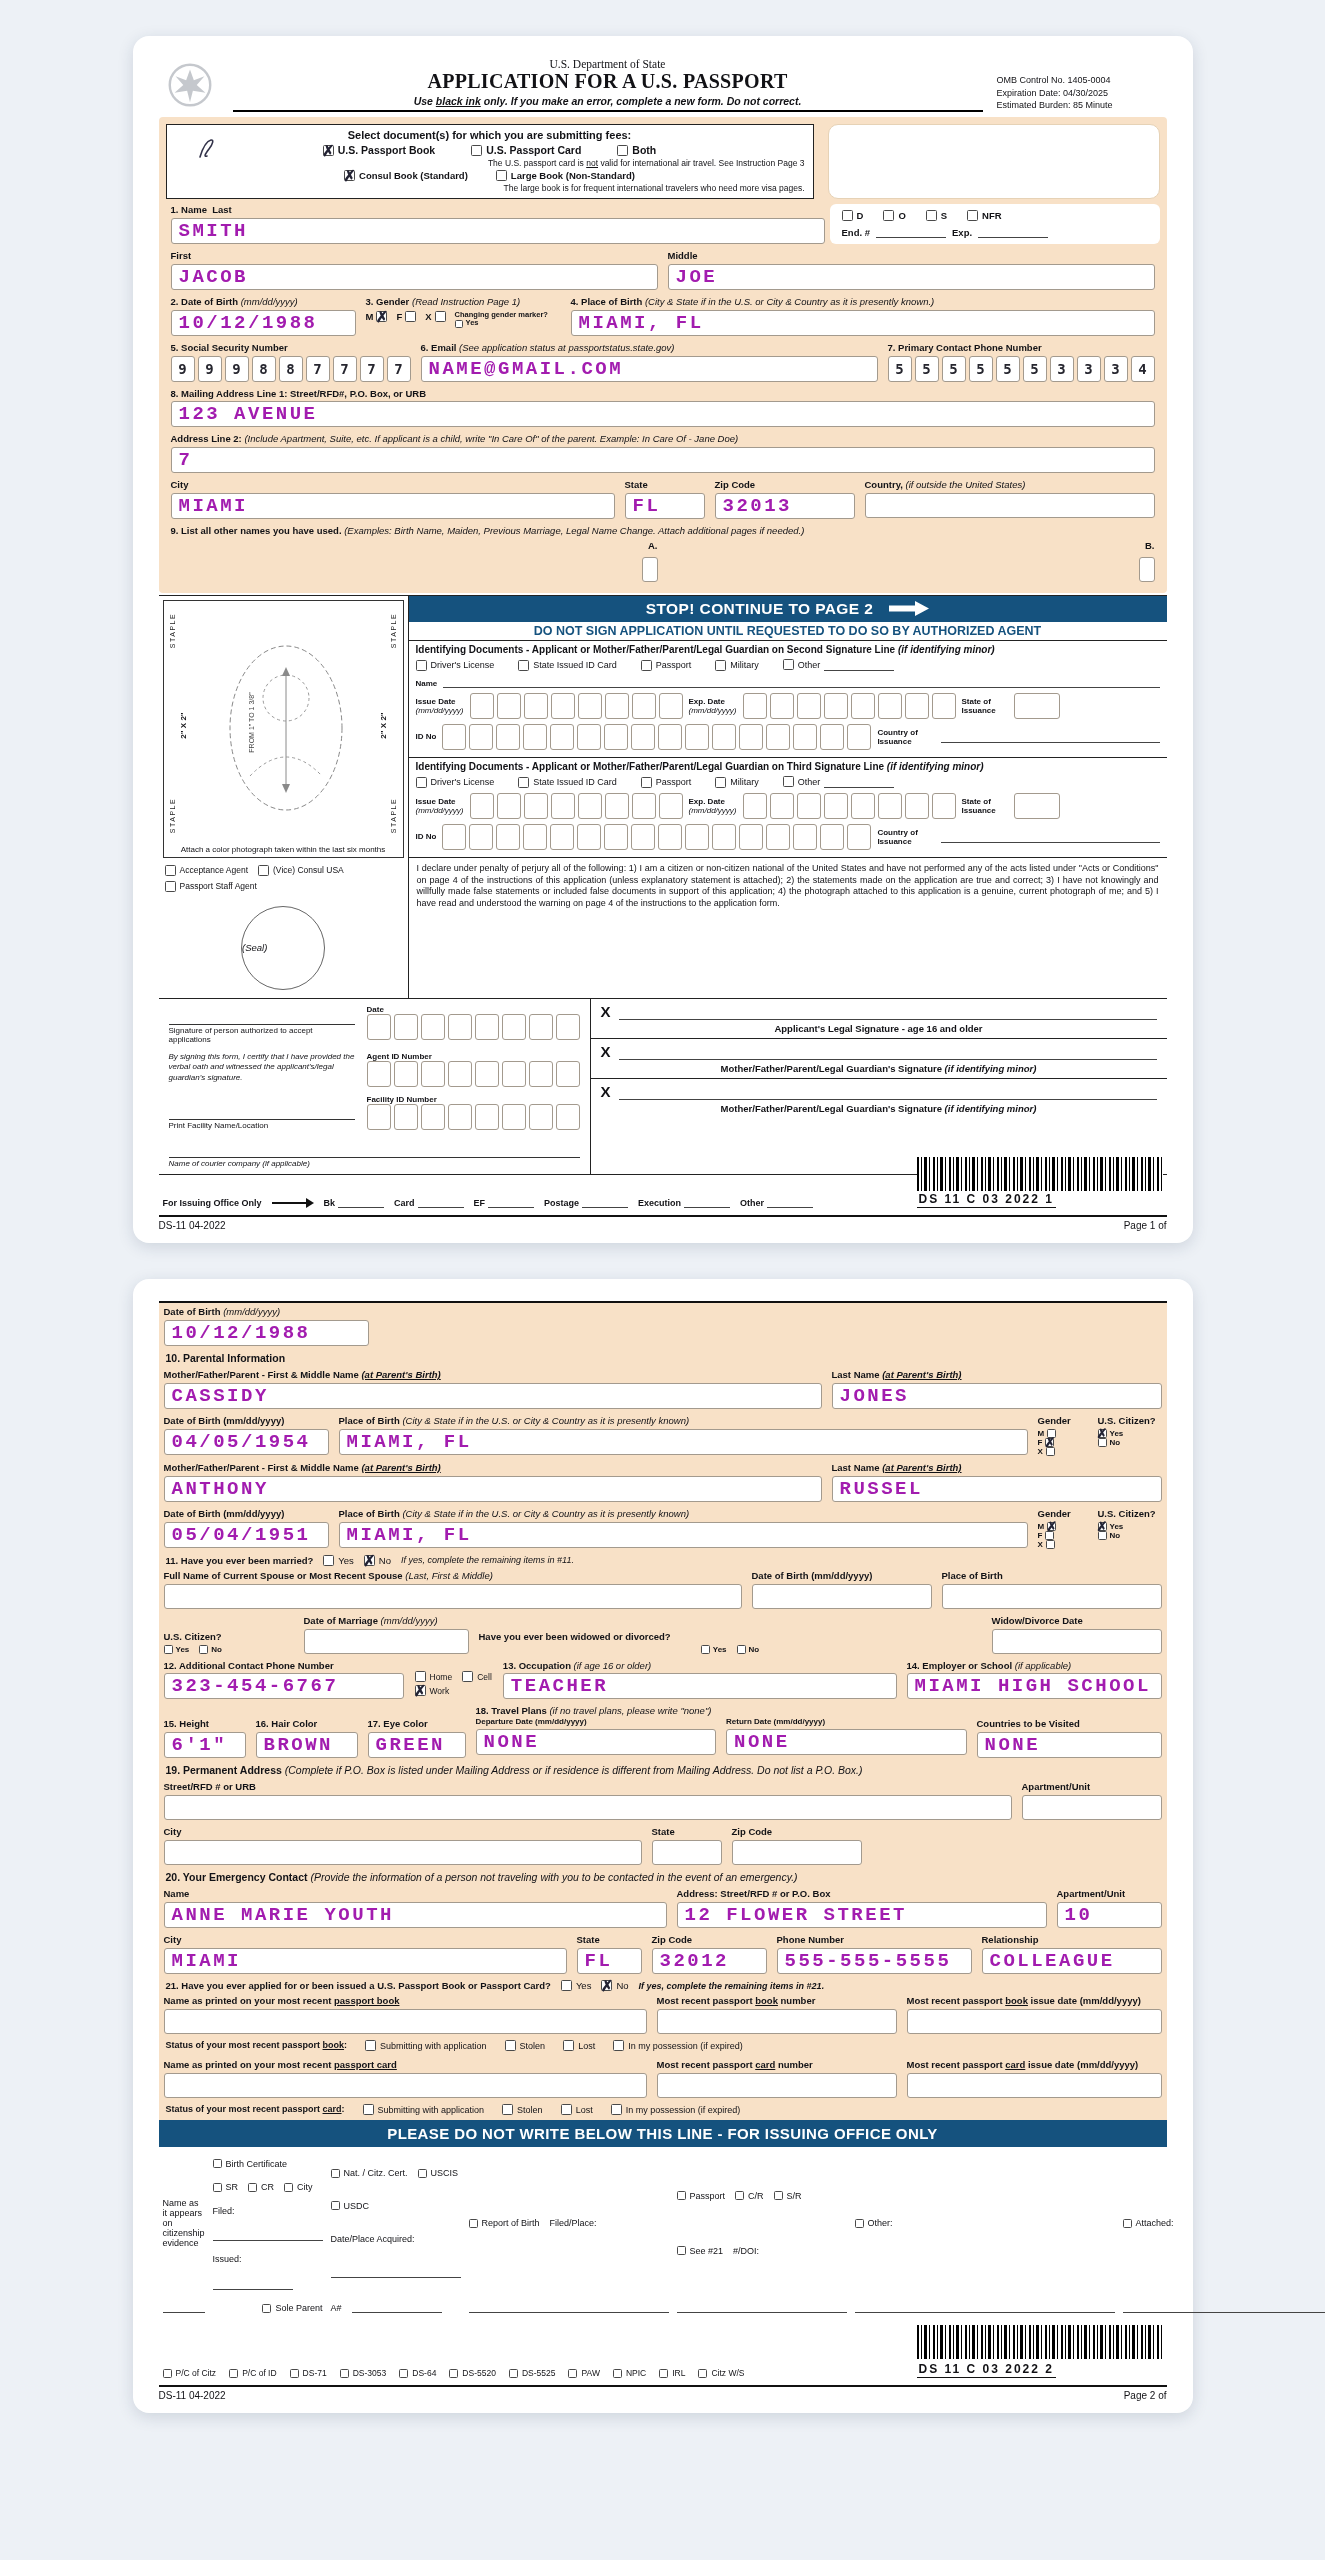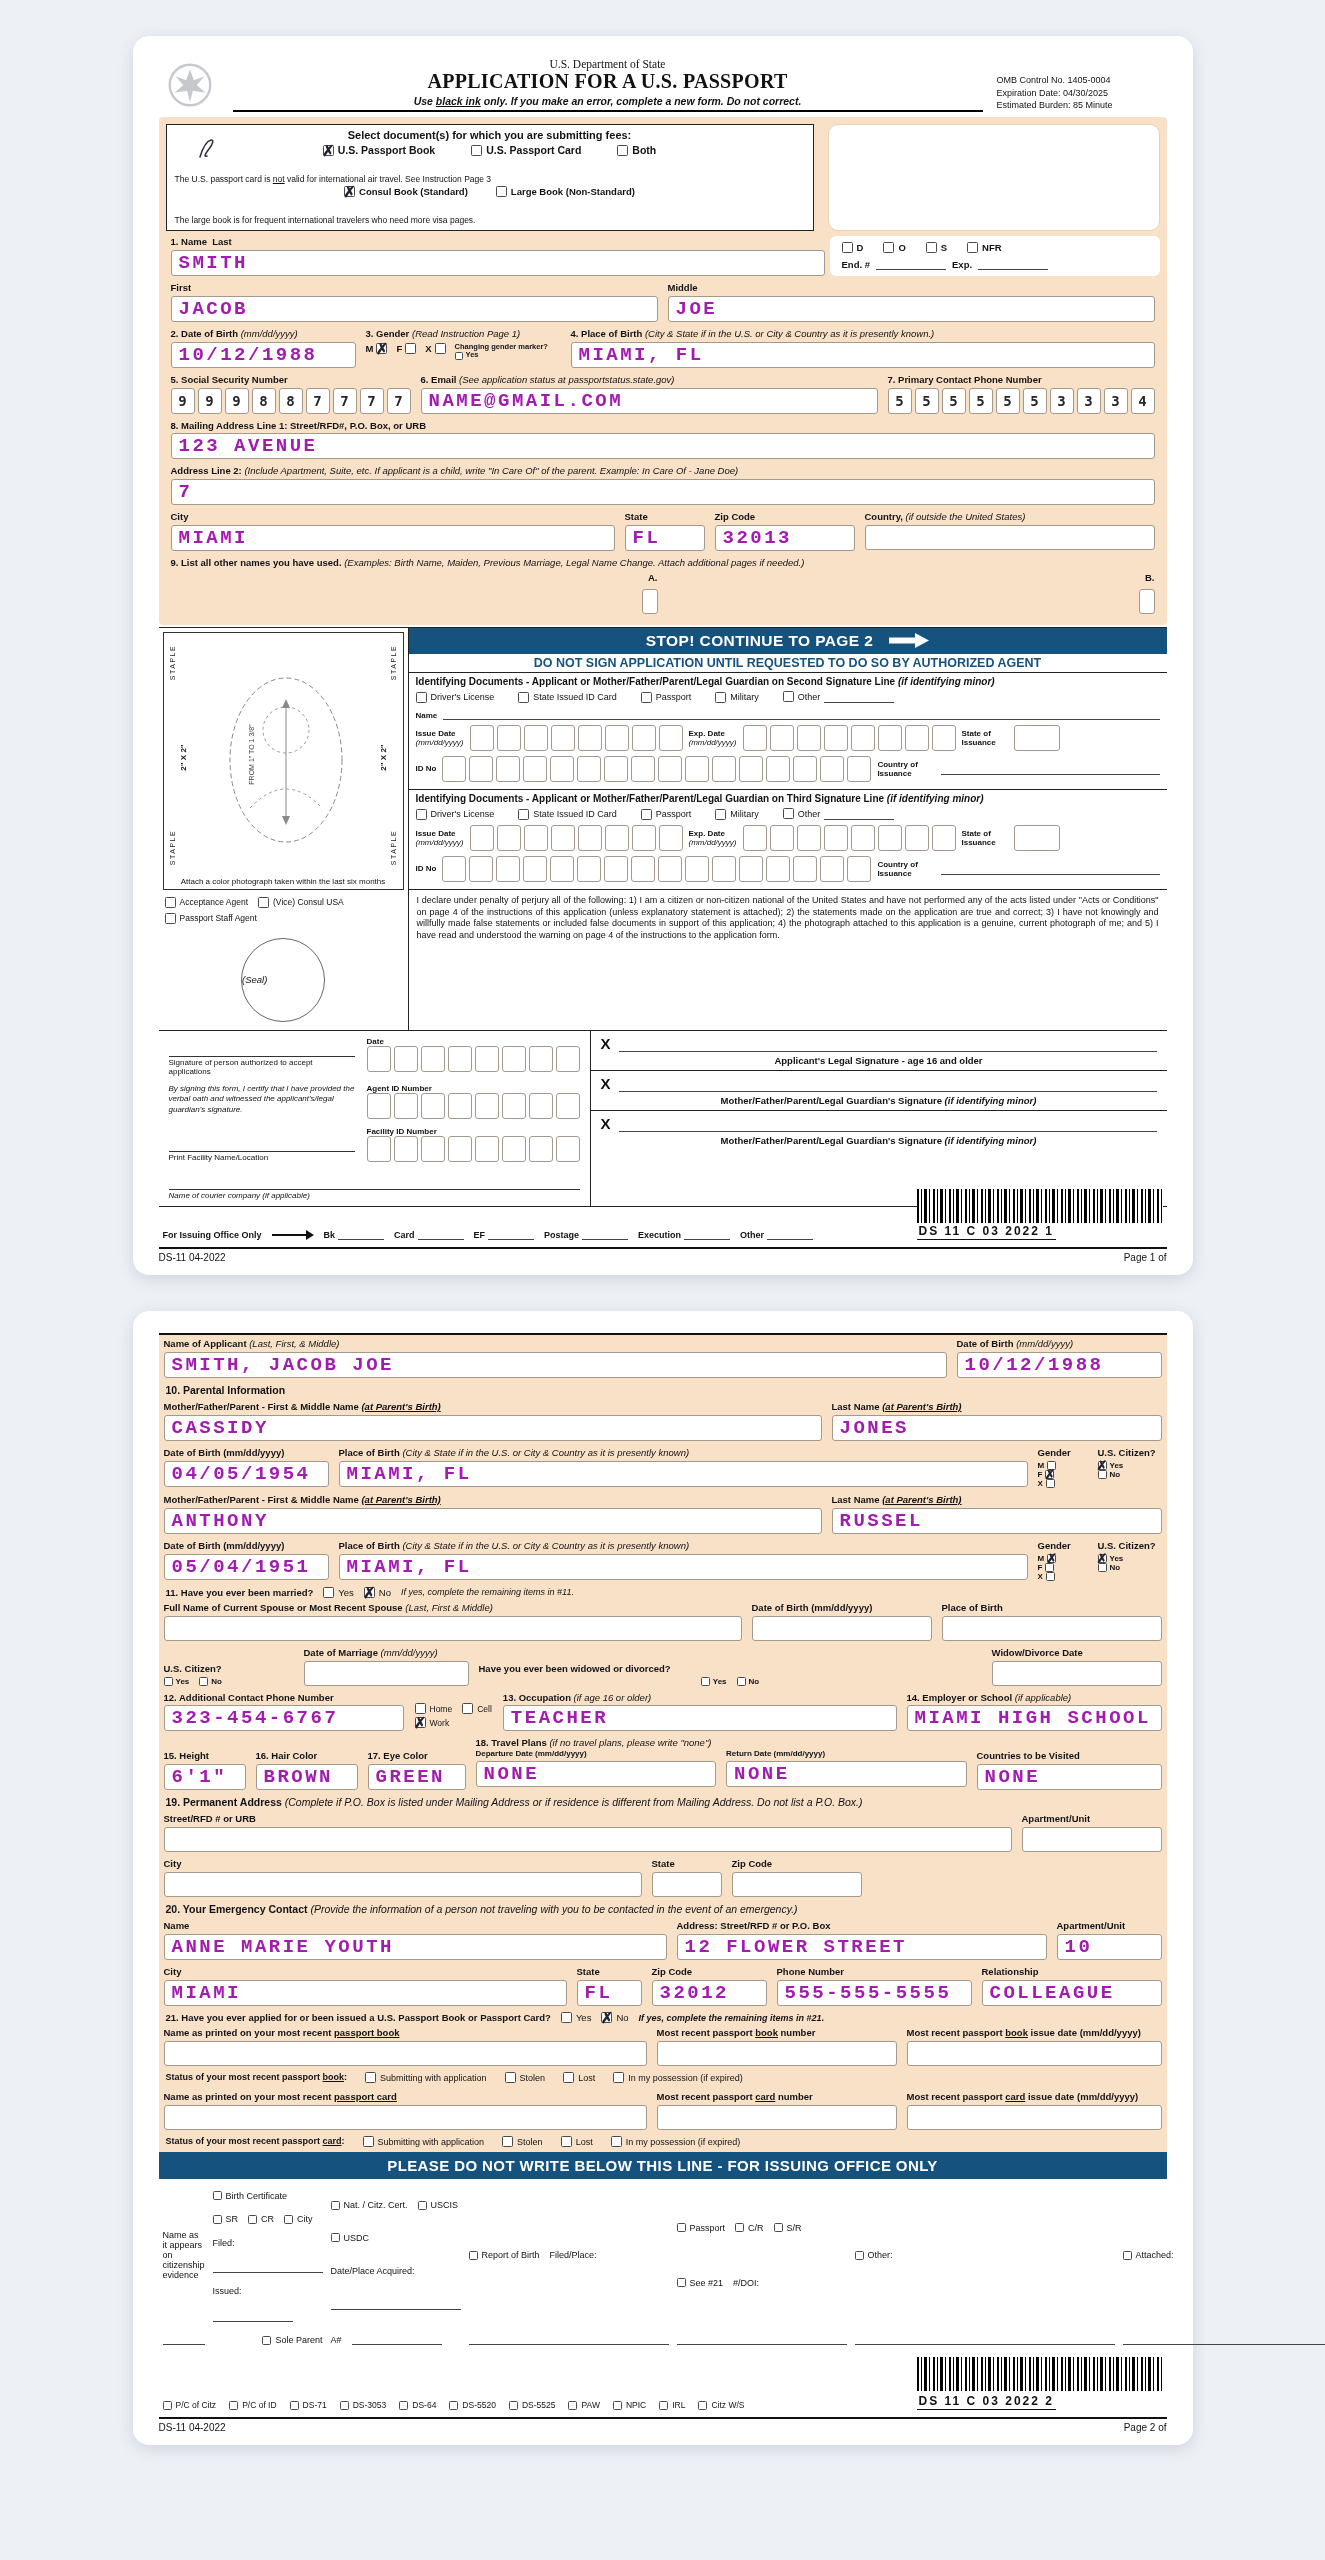--- a/index.html
+++ b/index.html
@@ -33,21 +33,21 @@
 .hdr-title{font-size:20px;font-weight:bold;letter-spacing:.3px}
 .hdr-ink{font-size:10.5px;font-weight:bold;font-style:italic;margin-top:2px;border-bottom:2px solid #000000;padding-bottom:3px}
 .hdr-omb{font-size:9px;line-height:1.4;width:168px;flex:none;text-align:left;padding-top:2px}
 
 .p1-top{padding:7px 7px 4px;border-radius:4px}
 .docrow{display:flex;gap:14px;margin-bottom:2px}
 .docbox{width:648px;background:#fff;border:1.5px solid #222;padding:4px 8px 5px;position:relative}
 .doc-title{font-size:11px;font-weight:bold;text-align:center}
 .doc-opts{display:flex;justify-content:center;gap:36px;margin-top:3px}
 .doc-opts .cblbl{font-size:10.5px;font-weight:bold}
-.doc-note{font-size:8.5px;text-align:left;margin-top:18px}
+.doc-note{font-size:8.5px;text-align:right;margin-top:2px}
 .doc-opts2{display:flex;justify-content:center;gap:28px;margin-top:2px}
 .doc-opts2 .cblbl{font-size:9.5px;font-weight:bold}
 .office-blank{flex:1;background:#fff;border:1px solid #e6d2b6;border-radius:10px}
 .pen-mark{position:absolute;left:30px;top:12px}
 
 .flags-panel{width:330px;background:#fff;border-radius:6px;margin:3px 0;padding:5px 12px;display:flex;flex-direction:column;gap:5px;justify-content:center}
 .flags{display:flex;gap:20px}
 .flags .cblbl{font-weight:bold}
 .endexp{display:flex;align-items:flex-end;gap:6px;font-size:9.5px;font-weight:bold}
 .endexp .uline{width:70px}
@@ -703,26 +703,20 @@
     <span>DS-11 04-2022</span>
     <span>Page 1 of</span>
   </div>
 </div>
 
 <div class="card">
   <div class="p2-form">
     <div class="peach">
 
       <div class="row">
-        <div class="fld grow">
-          <div class="lbl"><span>Name of Applicant</span> <span class="it">(Last, First, &amp; Middle)</span></div>
-          <div class="wbox">
-              <span class="hw">SMITH, JACOB  JOE</span>
-            </div>
-        </div>
         <div class="fld" style="width:215px">
           <div class="lbl"><span>Date of Birth</span> <span class="it">(mm/dd/yyyy)</span></div>
           <div class="wbox">
               <span class="hw">10/12/1988</span>
             </div>
         </div>
       </div>
 
       <div class="sec-title lbl">10. Parental Information</div>
 

